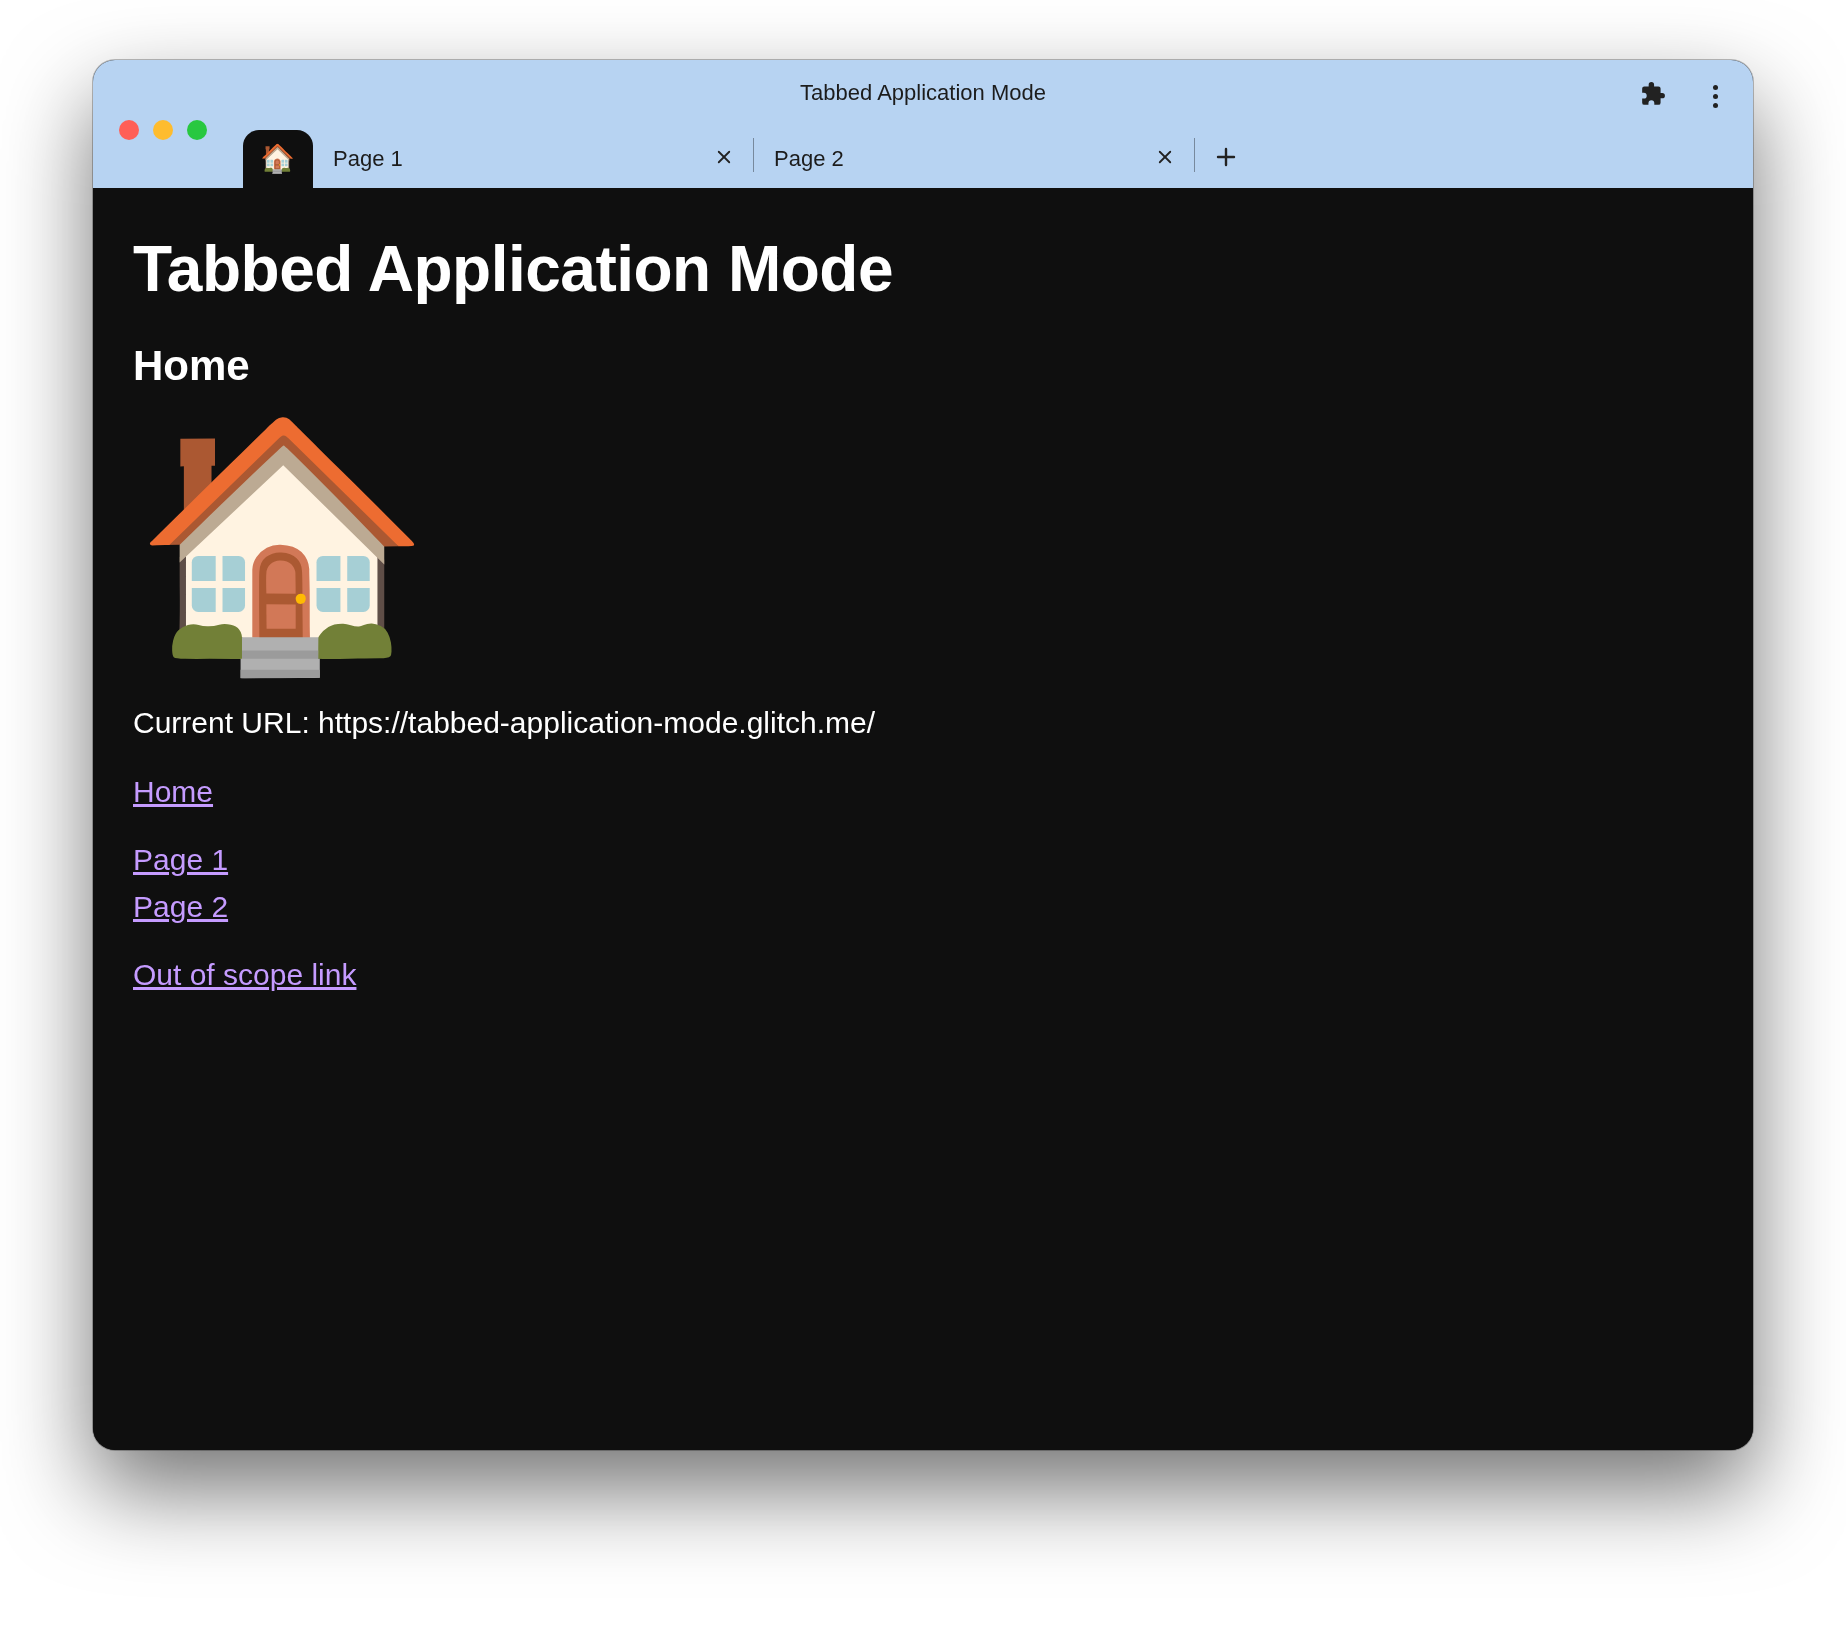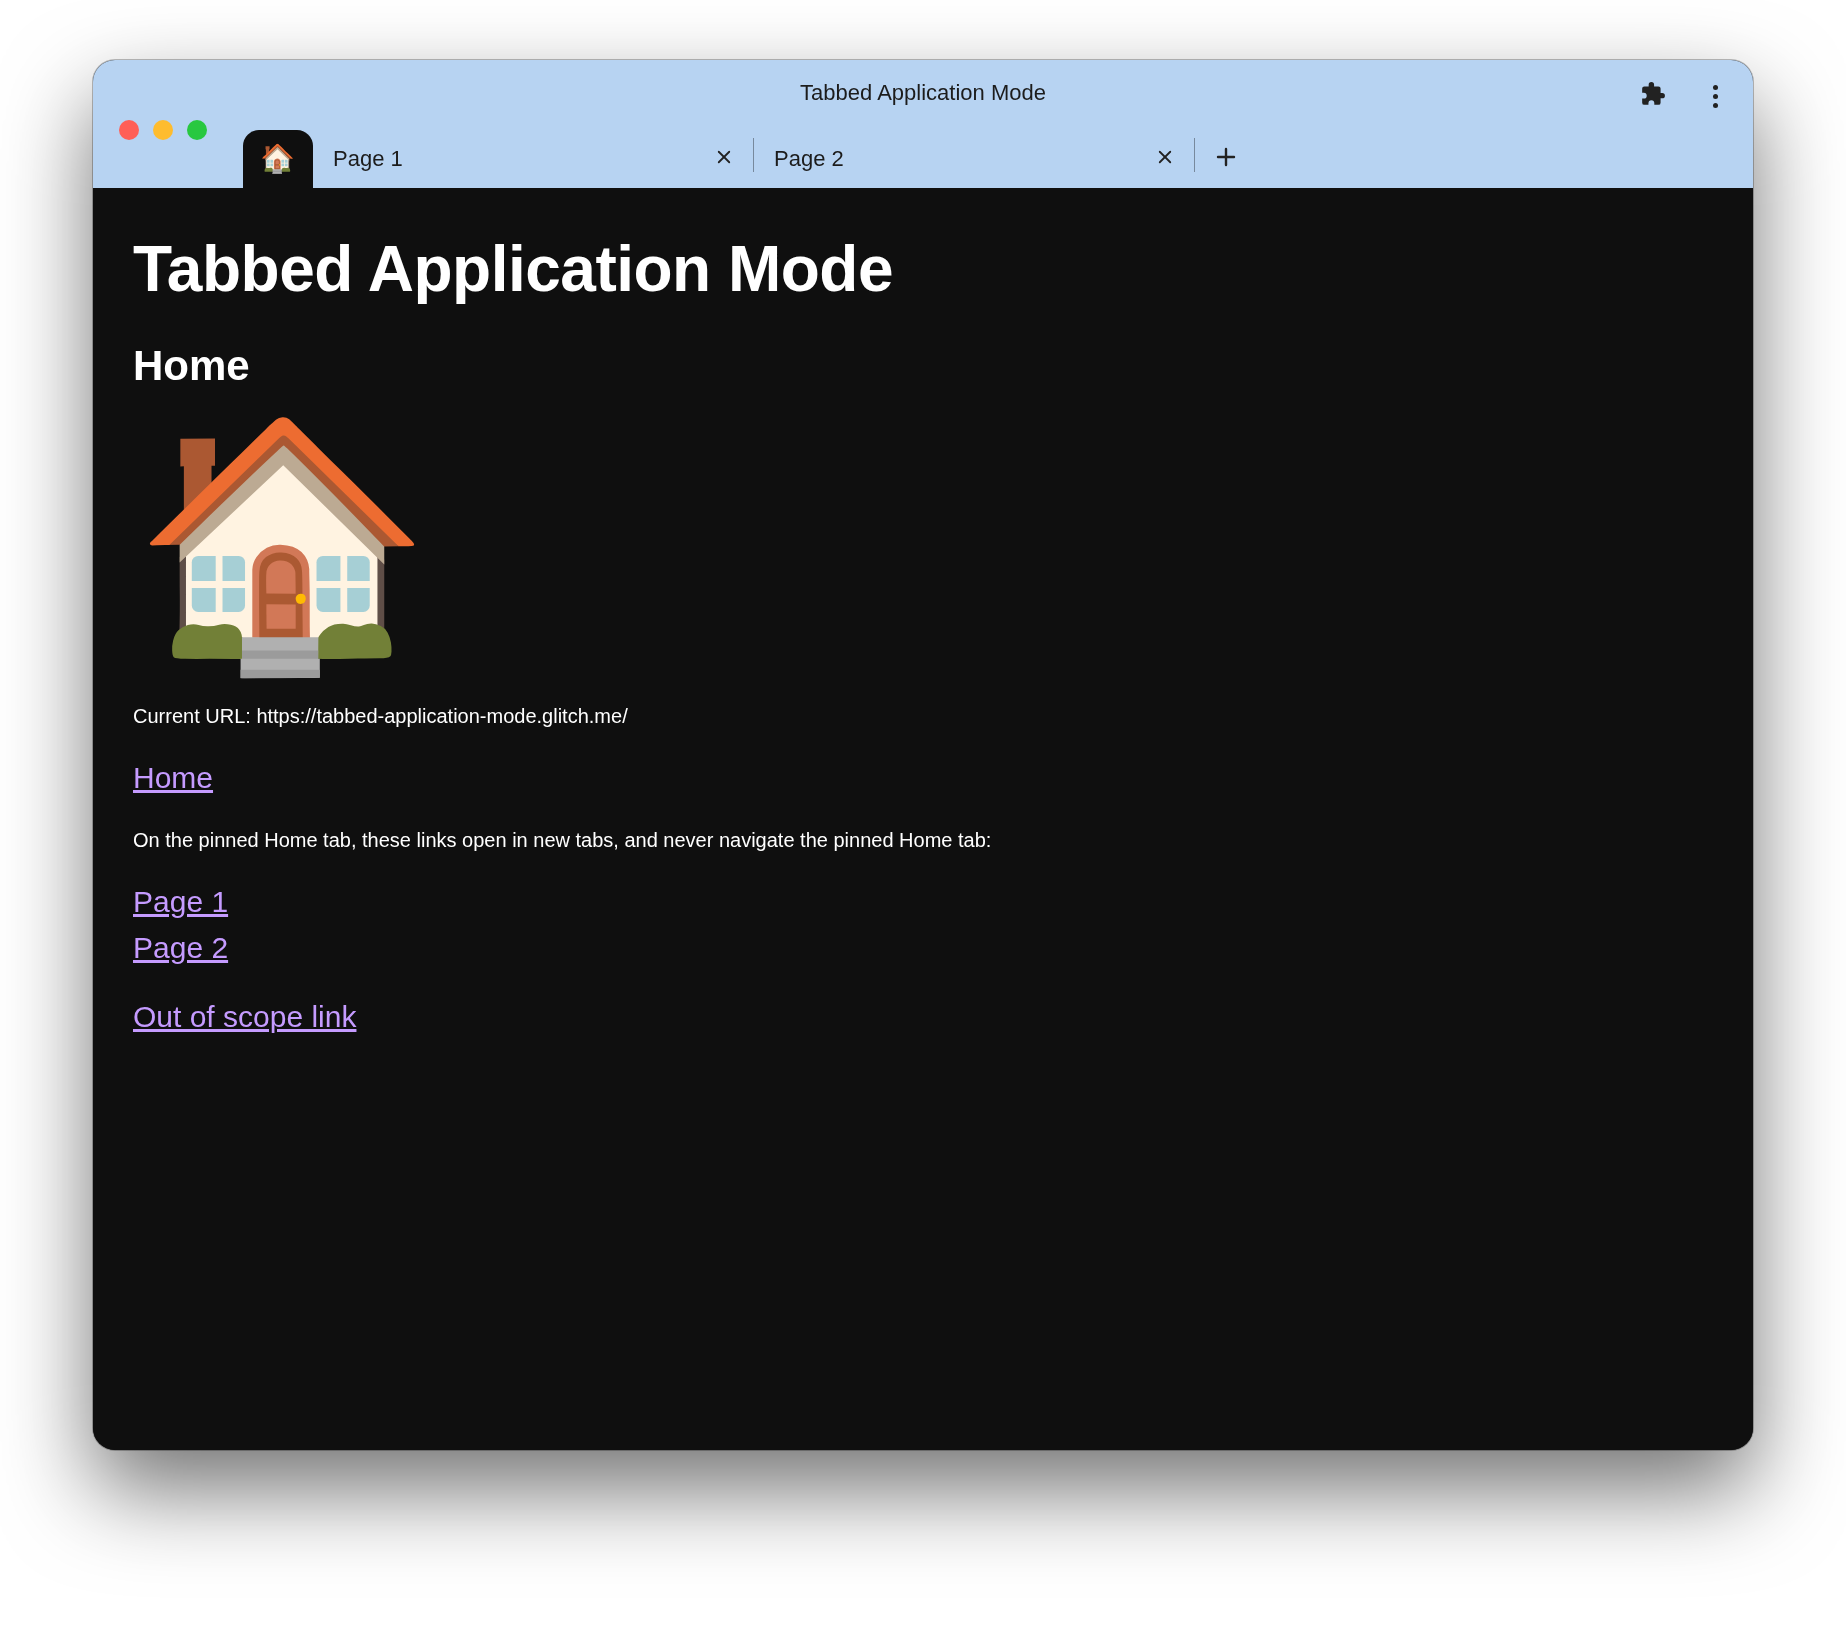--- a/index.html
+++ b/index.html
@@ -162,21 +162,21 @@
     font-weight: 800;
     margin: 10px 0 28px 0;
   }
   .house {
     font-size: 240px;
     line-height: 1;
     margin: 10px 0 40px 0;
   }
   .content p {
     margin: 0 0 28px 0;
-    font-size: 20px;
+    font-size: 30px;
     font-weight: 400;
   }
   .content a {
     color:#c59bff;
     text-decoration: underline;
     cursor:pointer;
   }
   .linkrow { margin-bottom: 6px; }
   .linkblock { margin-bottom: 28px; }
 
@@ -271,21 +271,20 @@
         <span>Current URL: </span><span>https://tabbed-application-mode.glitch.me/</span>
       </p>
 
 
       <div class="linkblock">
         <div class="linkrow">
           <a>Home</a>
         </div>
       </div>
 
-      <p>On the pinned Home tab, these links open in new tabs, and never navigate the pinned Home tab:</p>
 
       <div class="linkblock">
         <div class="linkrow"><a>Page 1</a></div>
         <div class="linkrow"><a>Page 2</a></div>
       </div>
 
 
       <div class="linkblock">
         <div class="linkrow"><a>Out of scope link</a></div>
       </div>

